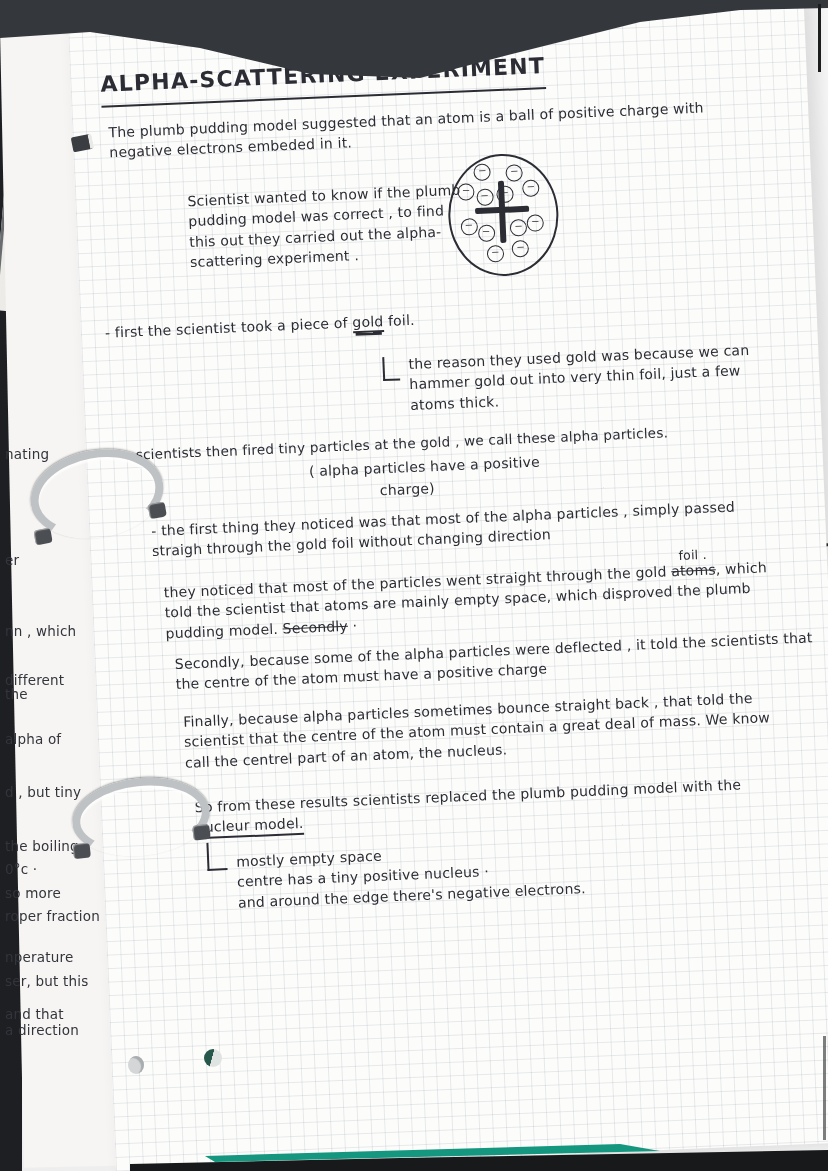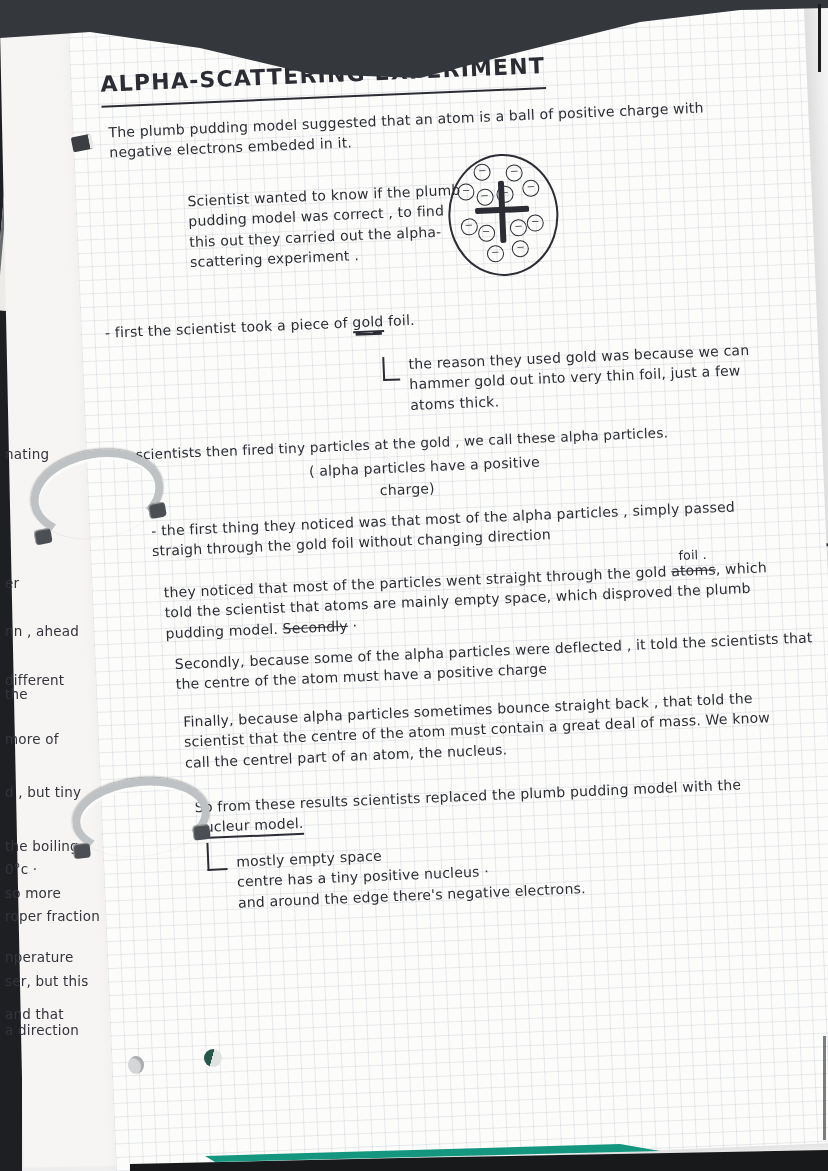--- a/index.html
+++ b/index.html
@@ -11,21 +11,21 @@
   .left-strip{position:absolute;left:0;top:0;width:22px;height:1171px;background:#1d1f22;z-index:1;}
   .stack-corner{position:absolute;left:6px;top:34px;width:78px;height:280px;background:#ecebe8;
       border-left:3px solid #6a6d70;transform:rotate(5deg);z-index:2;}
   .under-page{position:absolute;left:12px;top:34px;width:170px;height:1132px;background:#f6f5f3;
       transform:rotate(-1.2deg);z-index:2;}
   .spine-strip{position:absolute;left:92px;top:384px;width:13px;height:782px;
       background:linear-gradient(90deg,#777d82,#a3a8ac 60%,#8b9095);transform:rotate(-6.8deg);
       transform-origin:top left;z-index:3;}
   .mf-layer{position:absolute;left:0;top:0;width:828px;height:1171px;z-index:3;}
   .mf{position:absolute;left:5px;font-size:13.5px;color:#33343c;letter-spacing:.2px;white-space:nowrap;}
-  .mf-0{top:446px}.mf-1{top:575px}.mf-2{top:623px}.mf-3{top:686px}.mf-4{top:672px}
+  .mf-0{top:446px}.mf-1{top:552px}.mf-2{top:623px}.mf-3{top:686px}.mf-4{top:672px}
   .mf-5{top:731px}.mf-6{top:784px}.mf-7{top:838px}.mf-8{top:861px}.mf-9{top:885px}
   .mf-10{top:908px}.mf-11{top:1006px}.mf-12{top:973px}.mf-13{top:949px}.mf-14{top:1022px}
 
   .disc-top-right{position:absolute;left:758px;top:52px;width:48px;height:118px;border-radius:50%;
       background:radial-gradient(circle at 40% 40%,#7b837e,#565e5a 70%,#3f4744);z-index:2;}
   .doodle-rect{position:absolute;left:792px;top:544px;width:46px;height:160px;border:3px solid #2b2b31;
       transform:rotate(-3deg);z-index:2;background:#f7f7f6;}
   .doodle-circles{position:absolute;left:791px;top:714px;width:40px;height:140px;border:3px solid #2b2b31;
       transform:rotate(-3deg);z-index:2;background:#f7f7f6;display:flex;flex-direction:column;align-items:center;}
   .doodle-circles span{width:21px;height:21px;border:2px solid #2b2b31;border-radius:50%;margin-top:-2px;flex:none;}
@@ -105,24 +105,24 @@
 <div class="photo">
 
   <div class="left-strip"></div>
   <div class="stack-corner"></div>
   <div class="under-page"></div>
   <div class="spine-strip"></div>
 
   <div class="mf-layer">
     <span class="mf mf-0">nating</span>
     <span class="mf mf-1">er</span>
-    <span class="mf mf-2">nn , ahead</span>
+    <span class="mf mf-2">nn , which</span>
     <span class="mf mf-3">the</span>
     <span class="mf mf-4">different</span>
-    <span class="mf mf-5">more of</span>
+    <span class="mf mf-5">alpha of</span>
     <span class="mf mf-6">d , but tiny</span>
     <span class="mf mf-7">the boiling</span>
     <span class="mf mf-8">0°c ·</span>
     <span class="mf mf-9">so more</span>
     <span class="mf mf-10">roper fraction .</span>
     <span class="mf mf-11">and that</span>
     <span class="mf mf-12">ser, but this</span>
     <span class="mf mf-13">nperature</span>
     <span class="mf mf-14">a direction</span>
   </div>

